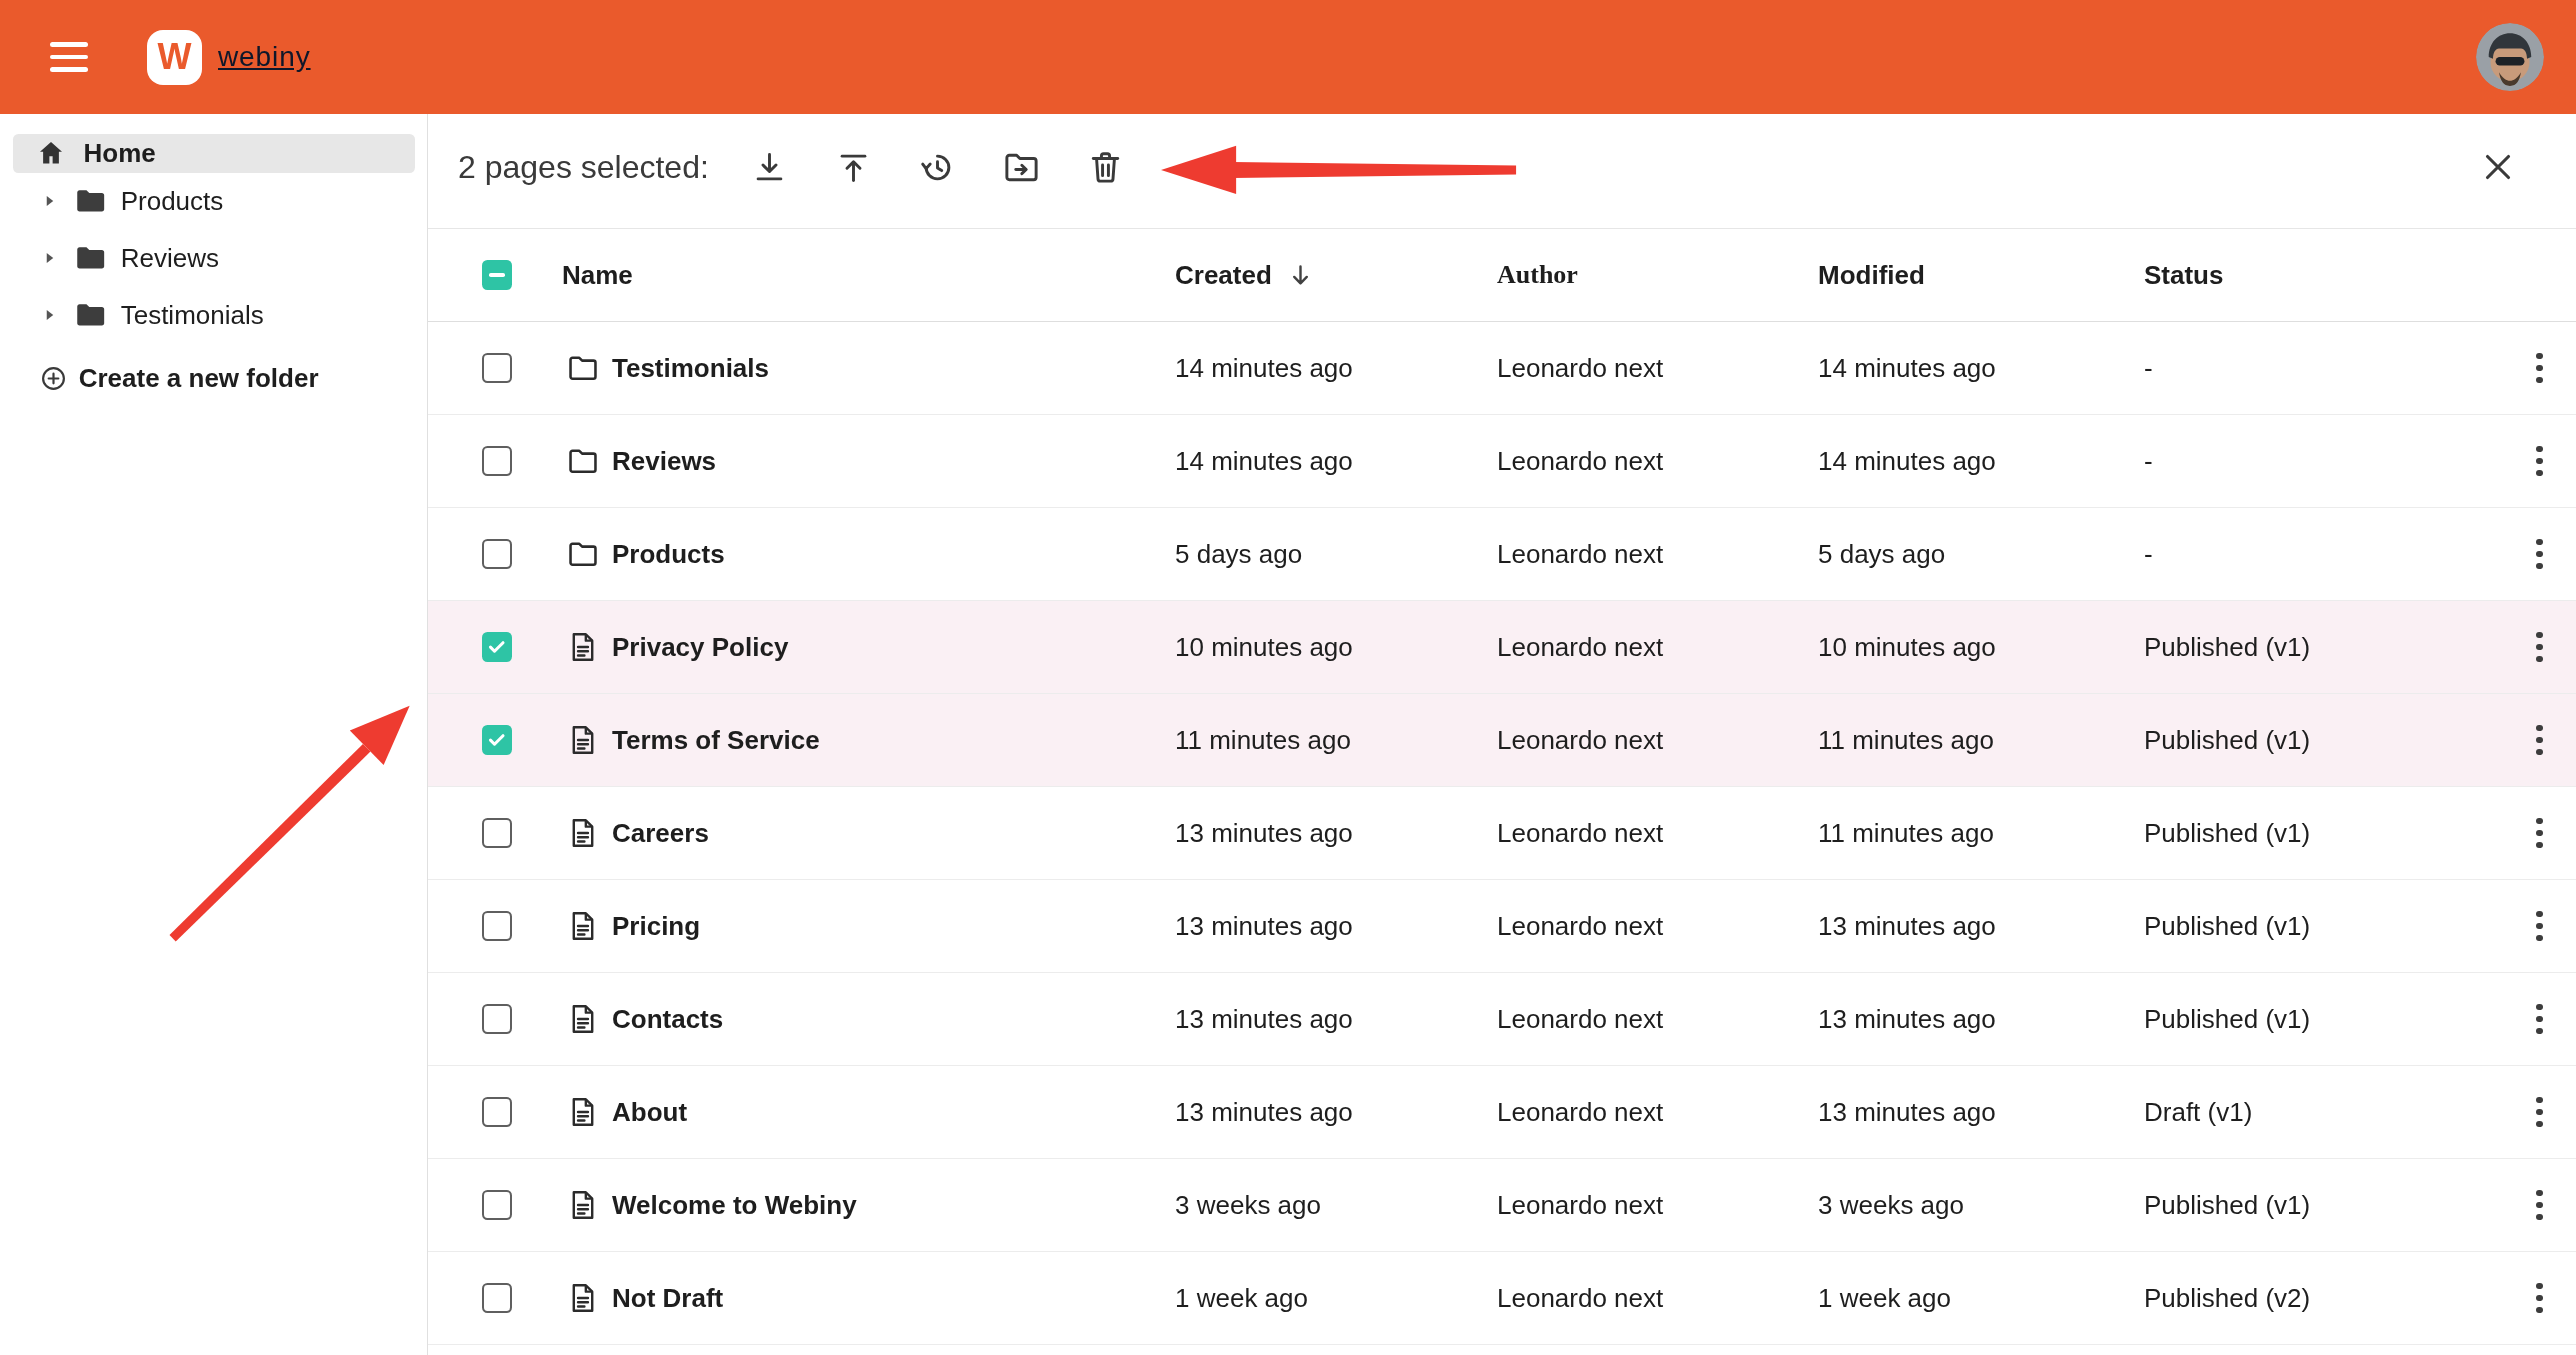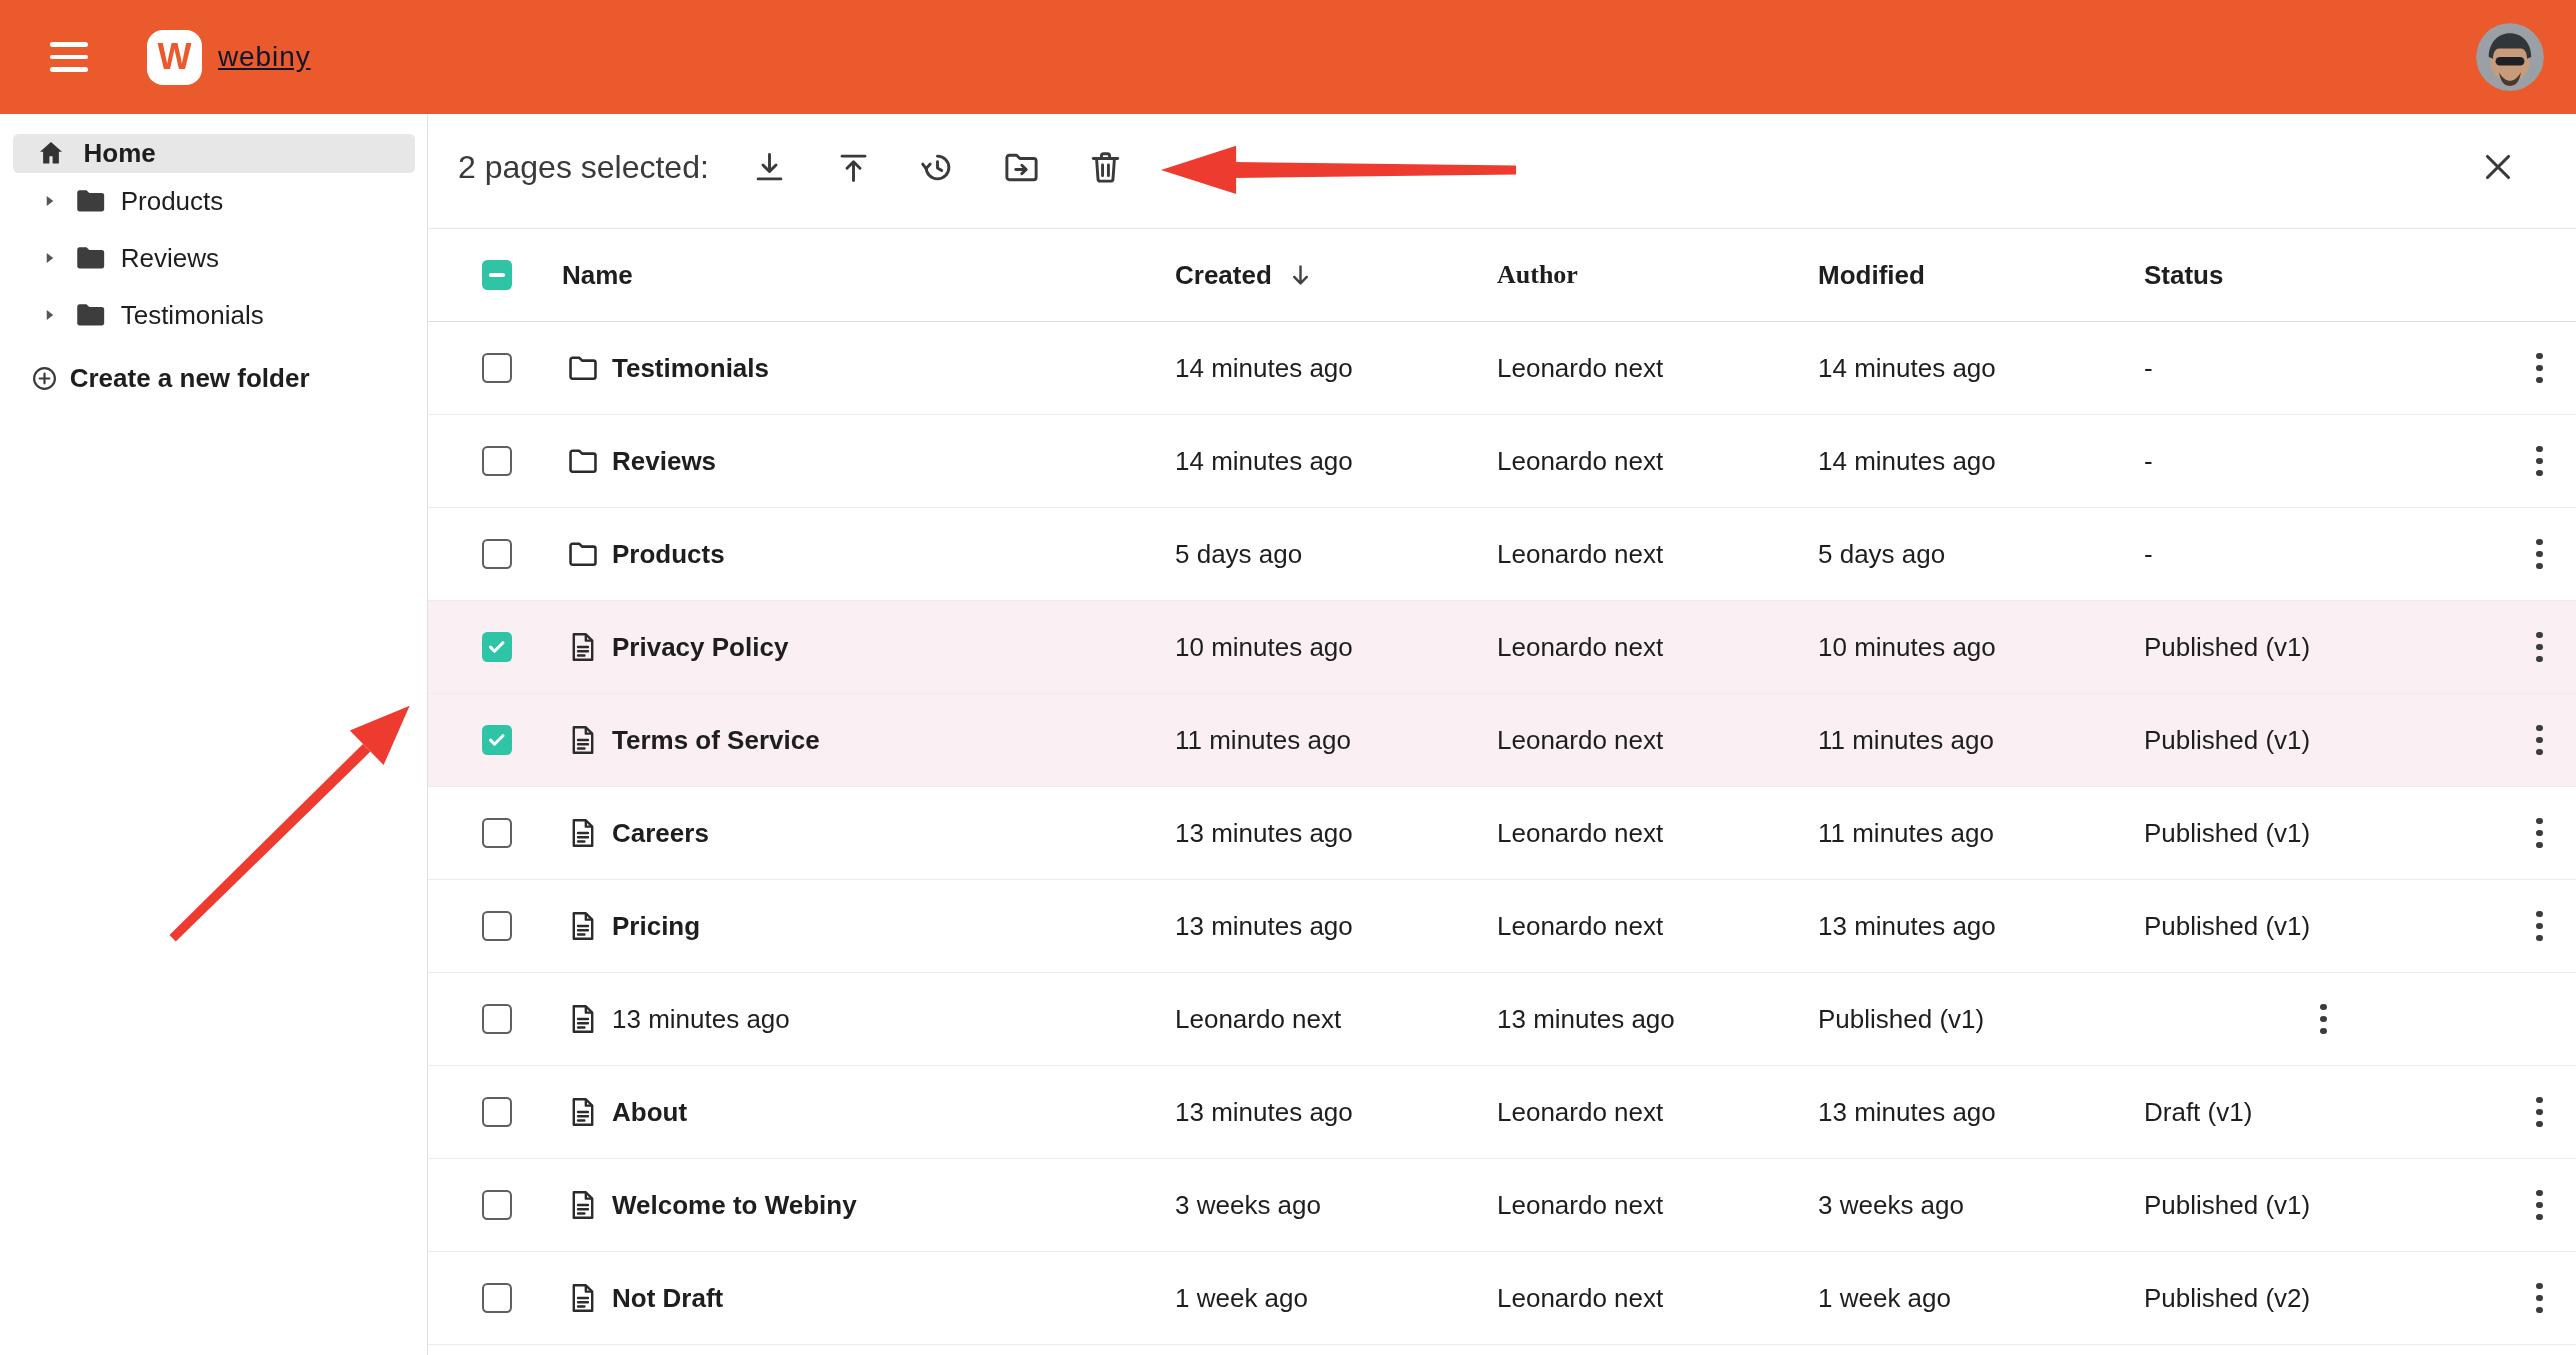--- a/index.html
+++ b/index.html
@@ -44,21 +44,21 @@
     font-weight:700;font-size:26px;cursor:pointer;
   }
   .side-folder{
     height:57px;display:flex;align-items:center;padding-left:41px;
     font-size:26px;cursor:pointer;
   }
   .side-folder .chev{width:18px;height:18px;margin-right:14.3px;flex:none;}
   .side-folder .fold{width:34px;height:34px;margin-right:13.4px;flex:none;}
   .side-create{
     margin-top:6.3px;height:57px;display:flex;align-items:center;gap:10.7px;
-    padding-left:30px;font-weight:700;font-size:26px;cursor:pointer;
+    padding-left:39px;font-weight:700;font-size:26px;cursor:pointer;
   }
   
   .main{flex:1;display:flex;flex-direction:column;min-width:0;}
   .selection-bar{
     height:115px;border-bottom:0.9px solid #E6E6E6;
     display:flex;align-items:center;padding:0 57px 8px 30px;
   }
   .selection-text{font-size:32px;color:#3A3A3A;}
   .actions{display:flex;align-items:center;gap:41px;margin-left:39px;}
   .icon-btn{width:43px;height:43px;display:flex;align-items:center;justify-content:center;cursor:pointer;border:none;background:none;}
@@ -434,20 +434,21 @@
       </span>
     </div>
     <div class="cell c-icon">
 
       <svg viewBox="0 0 24 24">
         <path d="M5.5 3h8.5l4.5 4.5V21h-13z" fill="none" stroke="#2B2B2B" stroke-width="1.7" stroke-linejoin="round"></path>
         <path d="M14 3v4.5h4.5" fill="none" stroke="#2B2B2B" stroke-width="1.7" stroke-linejoin="round"></path>
         <path d="M8.5 12h7M8.5 15h7M8.5 18h4.5" fill="none" stroke="#2B2B2B" stroke-width="1.7" stroke-linecap="round"></path>
       </svg>
     </div>
+    <div class="cell c-name"><span>Contacts</span></div>
     <div class="cell c-created">13 minutes ago</div>
     <div class="cell c-author">Leonardo next</div>
     <div class="cell c-modified">13 minutes ago</div>
     <div class="cell c-status">Published (v1)</div>
     <div class="cell c-kebab">
       <span class="kebab">
               <i></i>
               <i></i>
               <i></i>
             </span>

